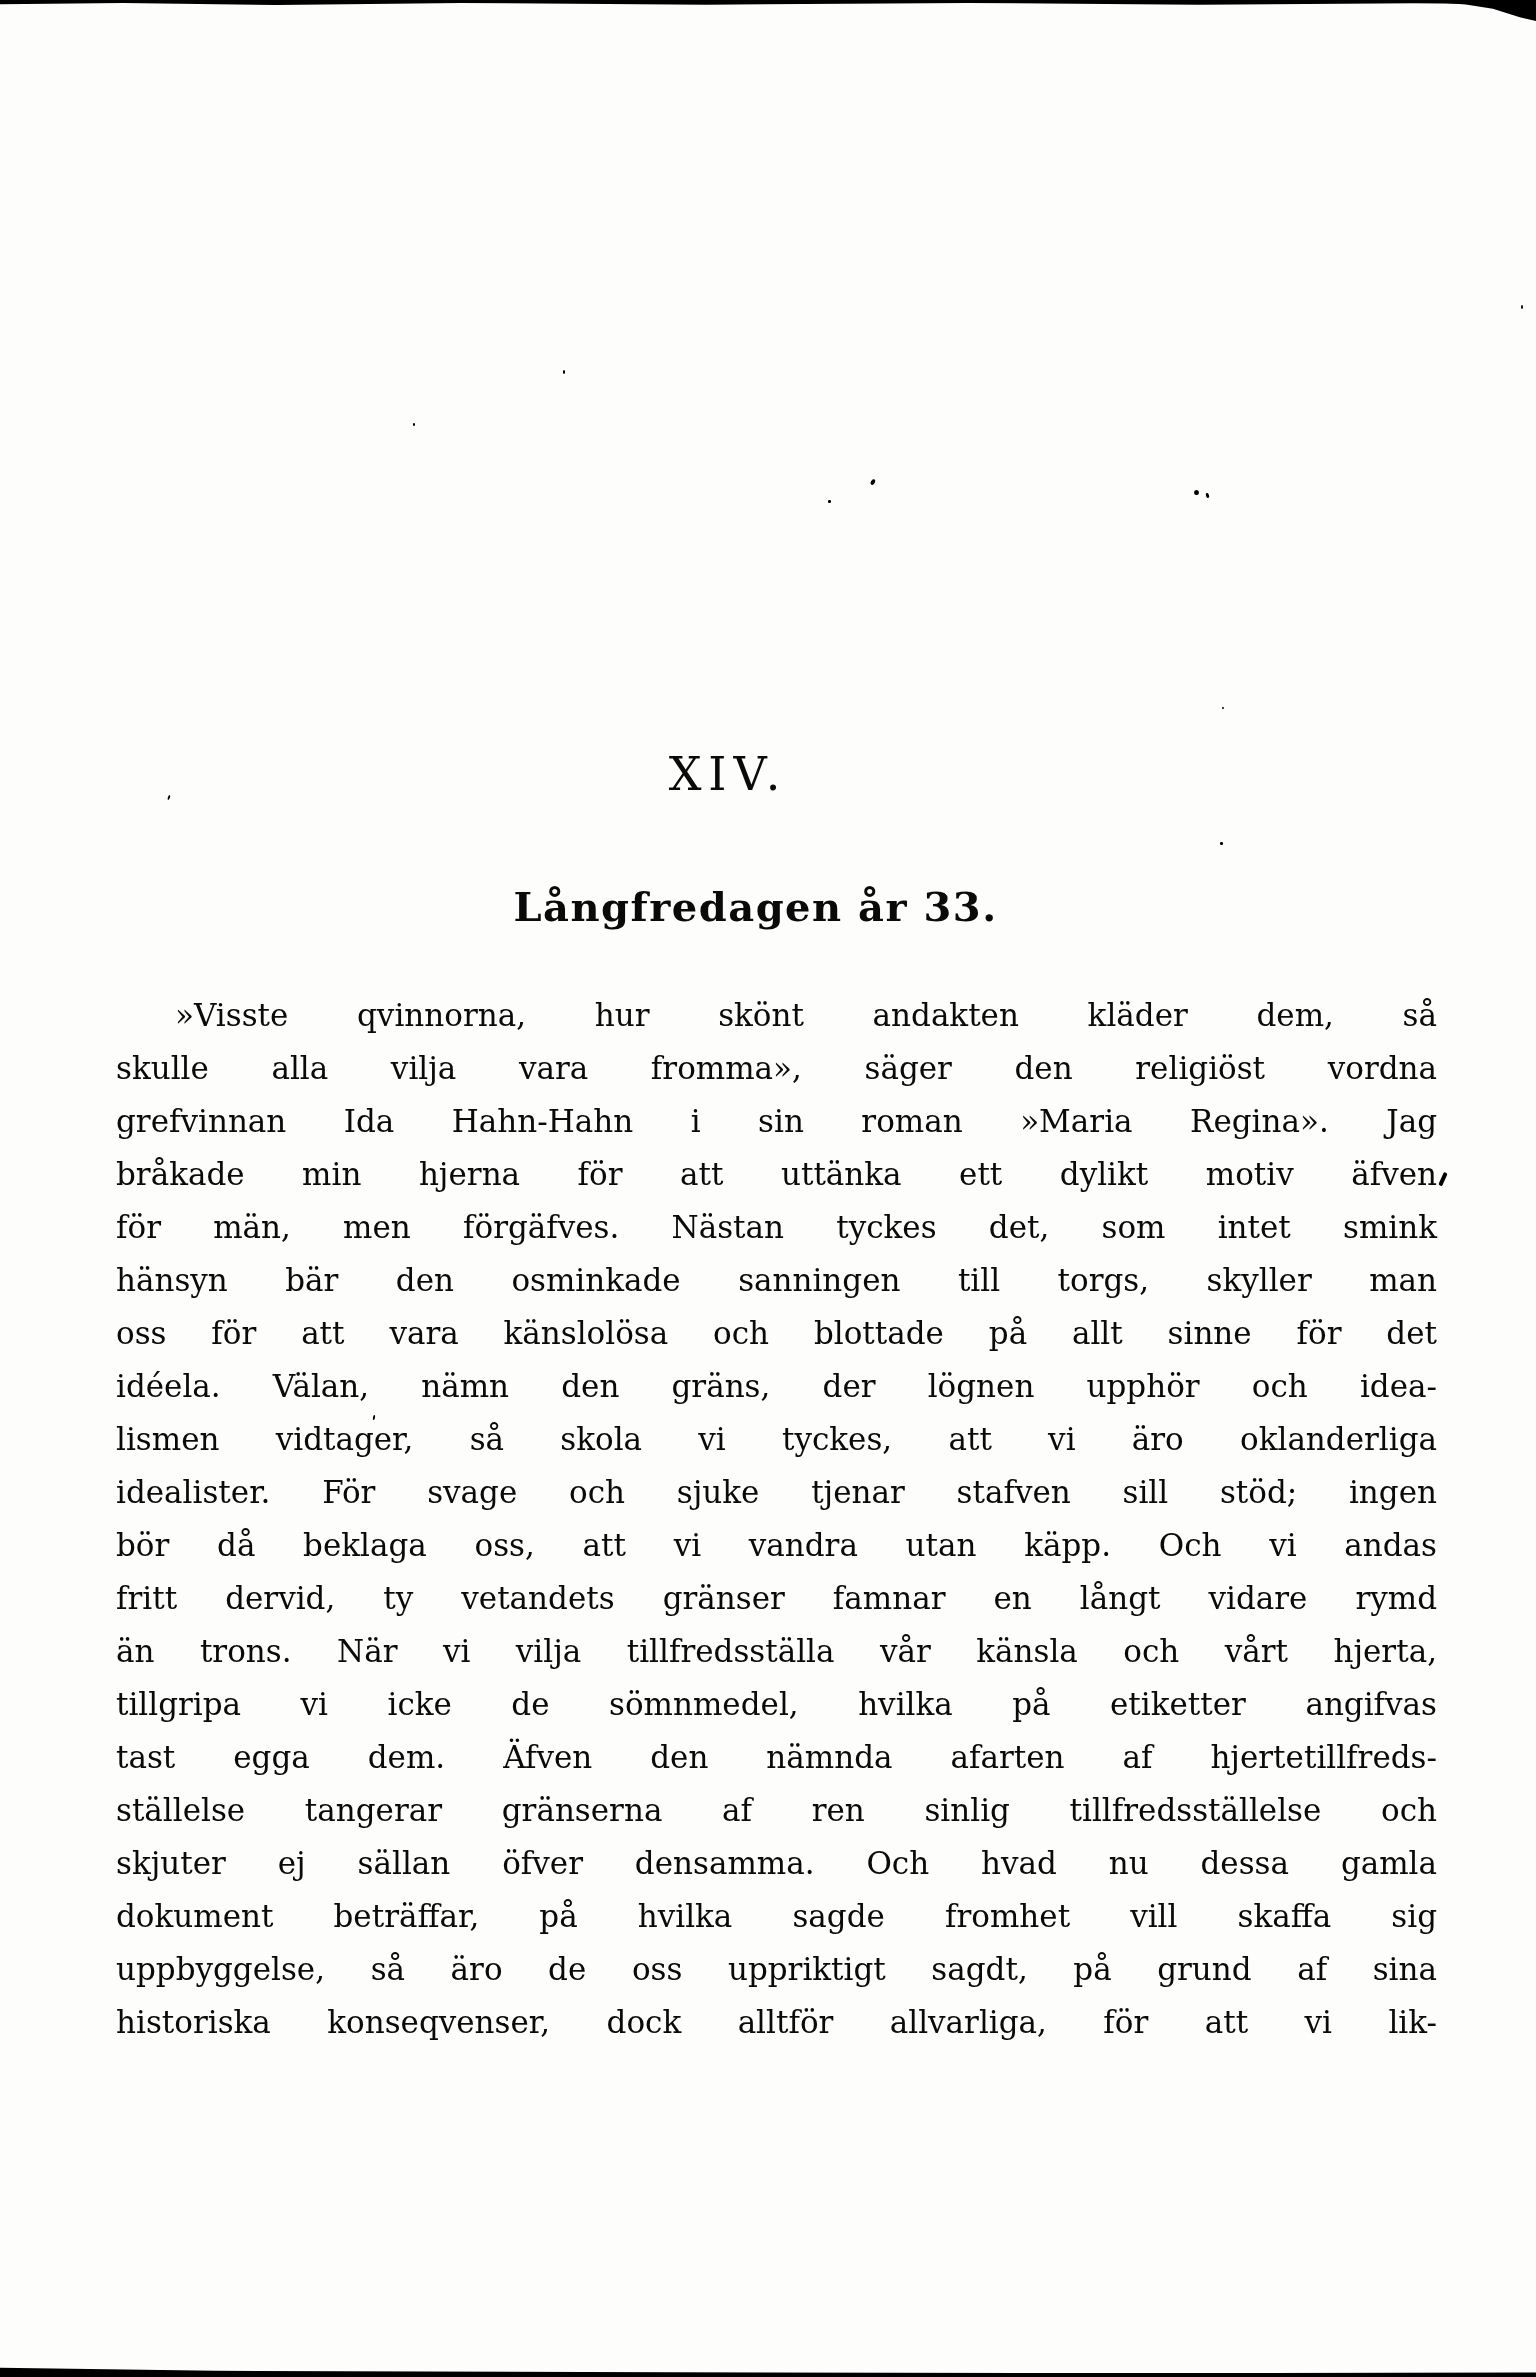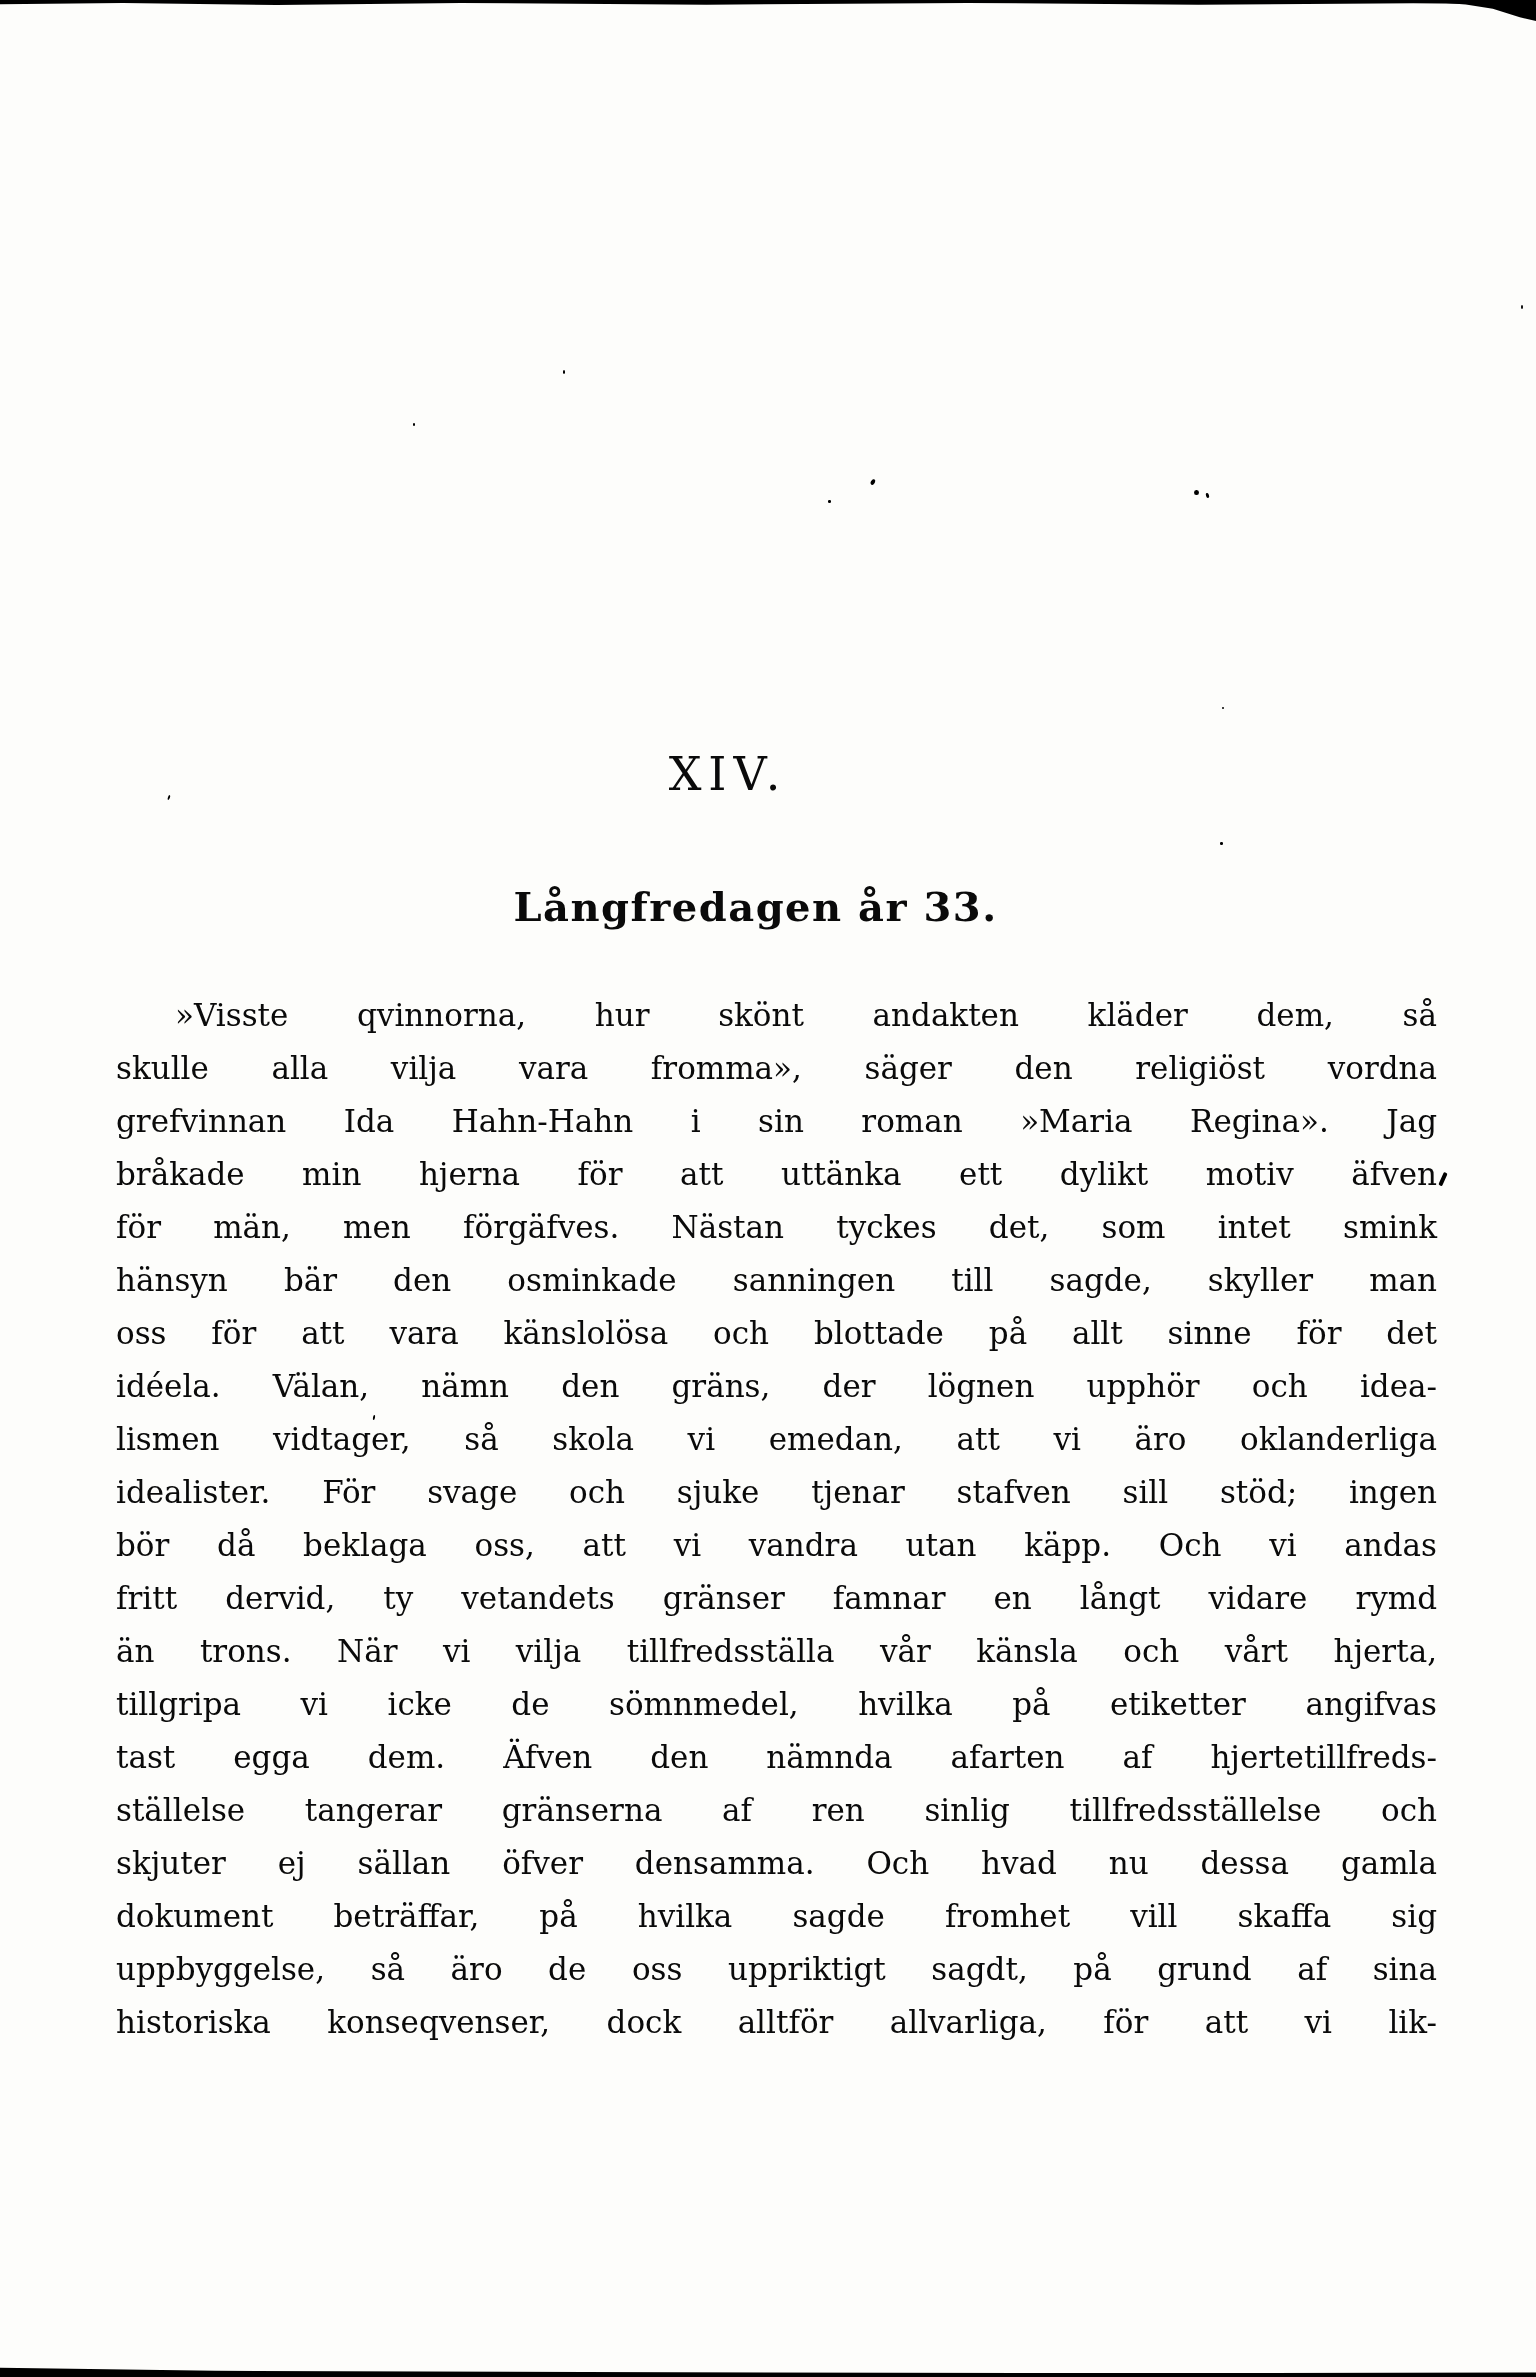--- a/index.html
+++ b/index.html
@@ -105,24 +105,24 @@
   <div class="chapter">XIV.</div>
 
   <h1 class="title">Långfredagen år 33.</h1>
 
   <div class="body-text" id="body-text">
       <div class="line indent">»Visste qvinnorna, hur skönt andakten kläder dem, så</div>
       <div class="line">skulle alla vilja vara fromma», säger den religiöst vordna</div>
       <div class="line">grefvinnan Ida Hahn-Hahn i sin roman »Maria Regina». Jag</div>
       <div class="line">bråkade min hjerna för att uttänka ett dylikt motiv äfven</div>
       <div class="line">för män, men förgäfves. Nästan tyckes det, som intet smink</div>
-      <div class="line">hänsyn bär den osminkade sanningen till sagde, skyller man</div>
+      <div class="line">hänsyn bär den osminkade sanningen till torgs, skyller man</div>
       <div class="line">oss för att vara känslolösa och blottade på allt sinne för det</div>
       <div class="line">idéela. Välan, nämn den gräns, der lögnen upphör och idea-</div>
-      <div class="line">lismen vidtager, så skola vi emedan, att vi äro oklanderliga</div>
+      <div class="line">lismen vidtager, så skola vi tyckes, att vi äro oklanderliga</div>
       <div class="line">idealister. För svage och sjuke tjenar stafven sill stöd; ingen</div>
       <div class="line">bör då beklaga oss, att vi vandra utan käpp. Och vi andas</div>
       <div class="line">fritt dervid, ty vetandets gränser famnar en långt vidare rymd</div>
       <div class="line">än trons. När vi vilja tillfredsställa vår känsla och vårt hjerta,</div>
       <div class="line">tillgripa vi icke de sömnmedel, hvilka på etiketter angifvas</div>
       <div class="line">tast egga dem. Äfven den nämnda afarten af hjertetillfreds-</div>
       <div class="line">ställelse tangerar gränserna af ren sinlig tillfredsställelse och</div>
       <div class="line">skjuter ej sällan öfver densamma. Och hvad nu dessa gamla</div>
       <div class="line">dokument beträffar, på hvilka sagde fromhet vill skaffa sig</div>
       <div class="line">uppbyggelse, så äro de oss uppriktigt sagdt, på grund af sina</div>

